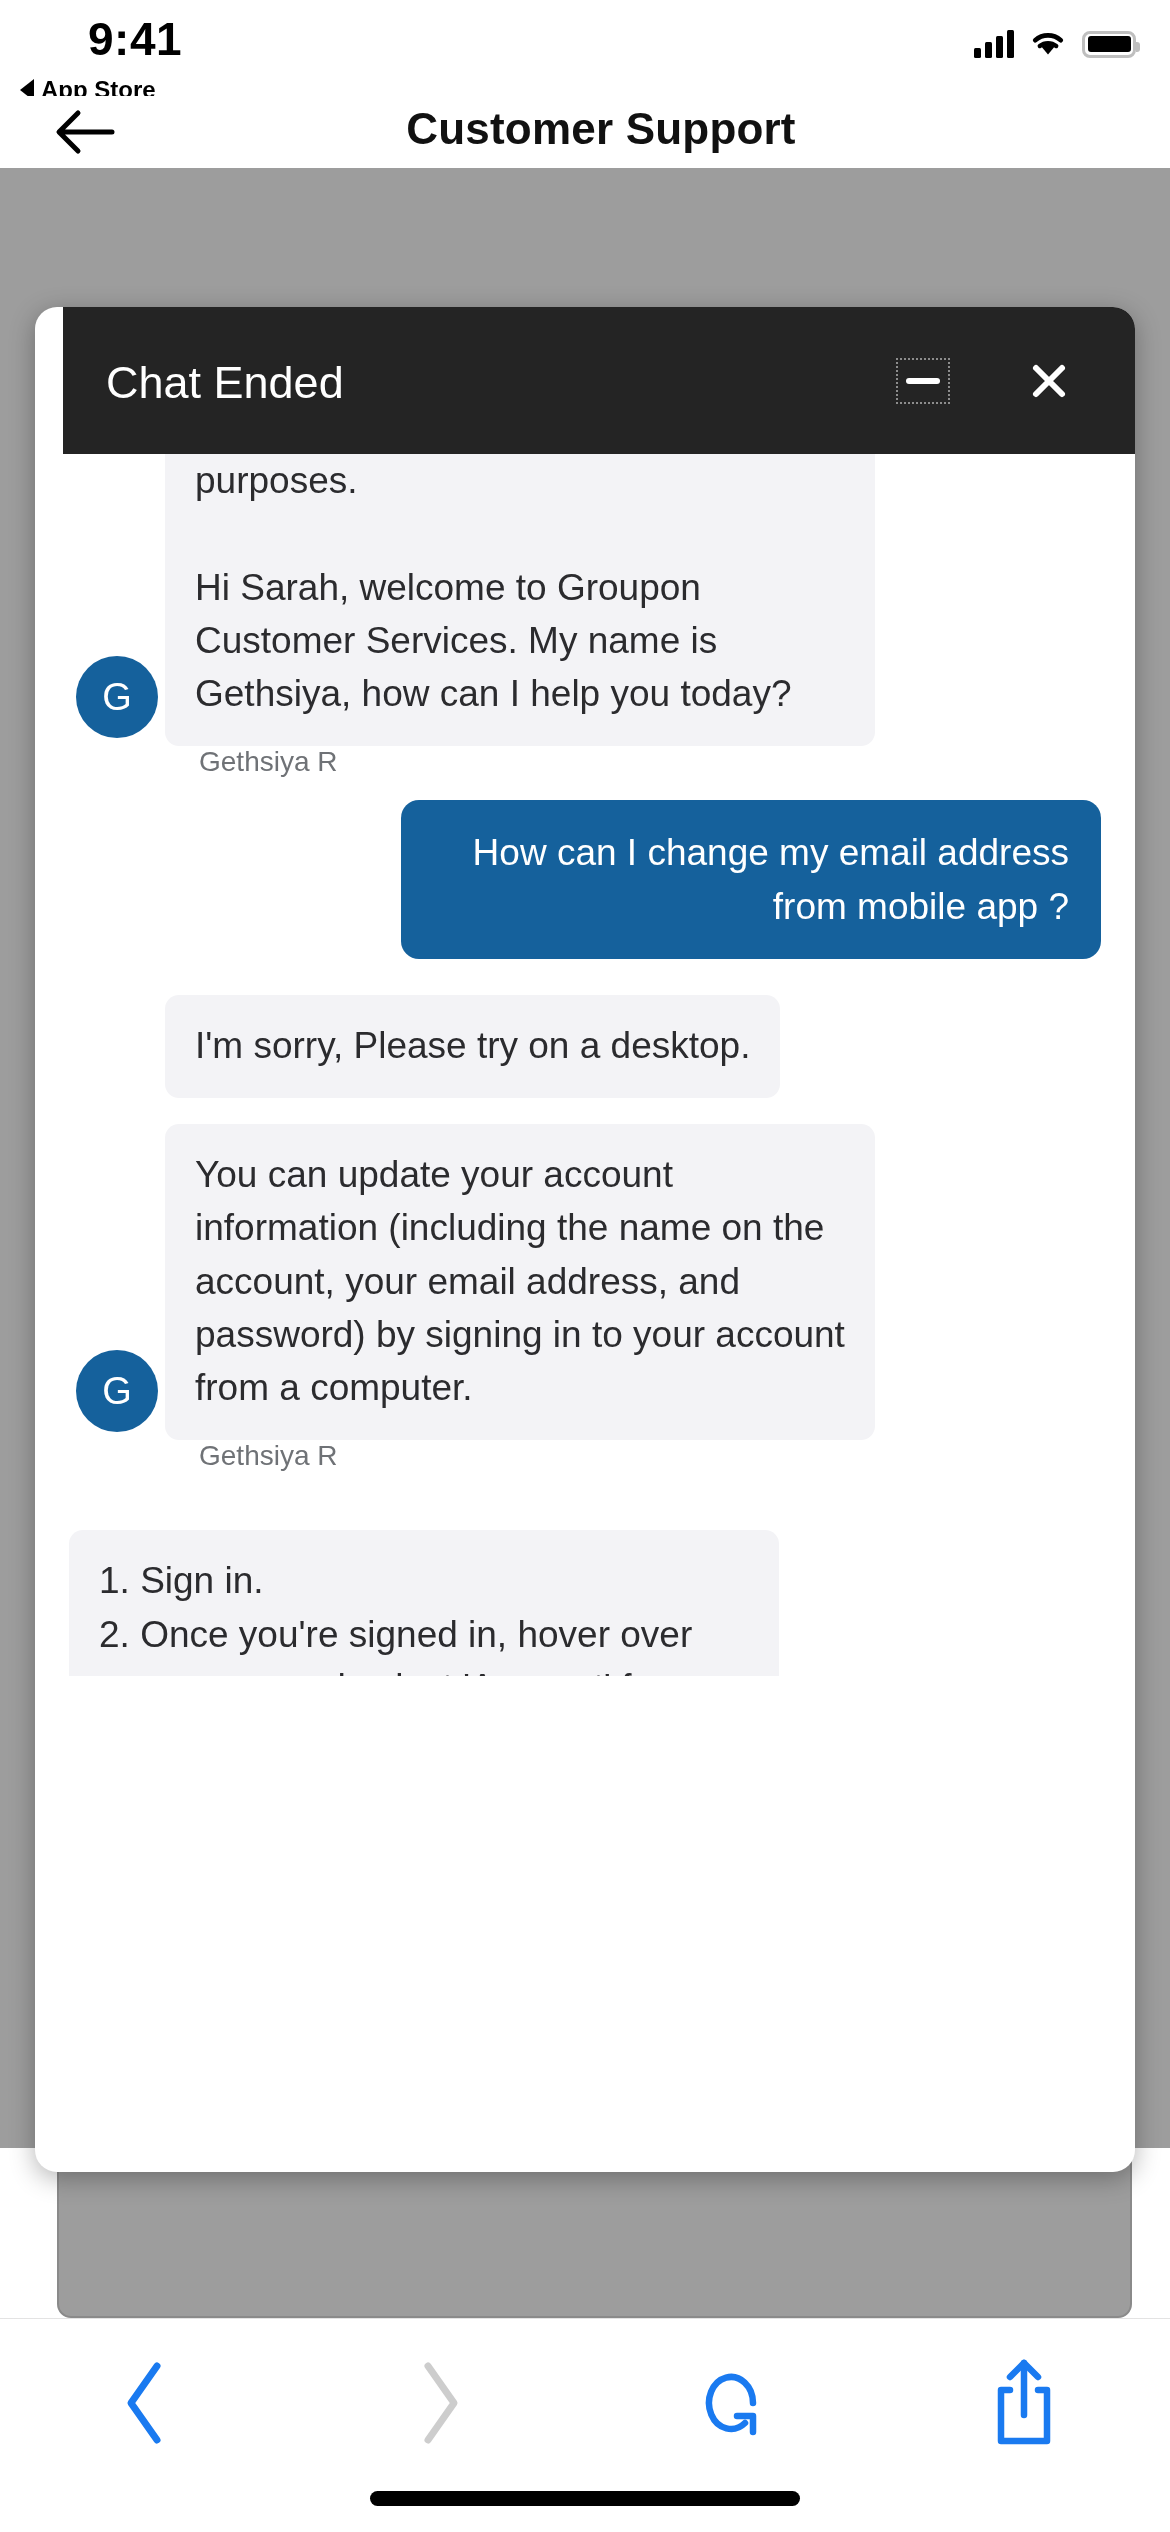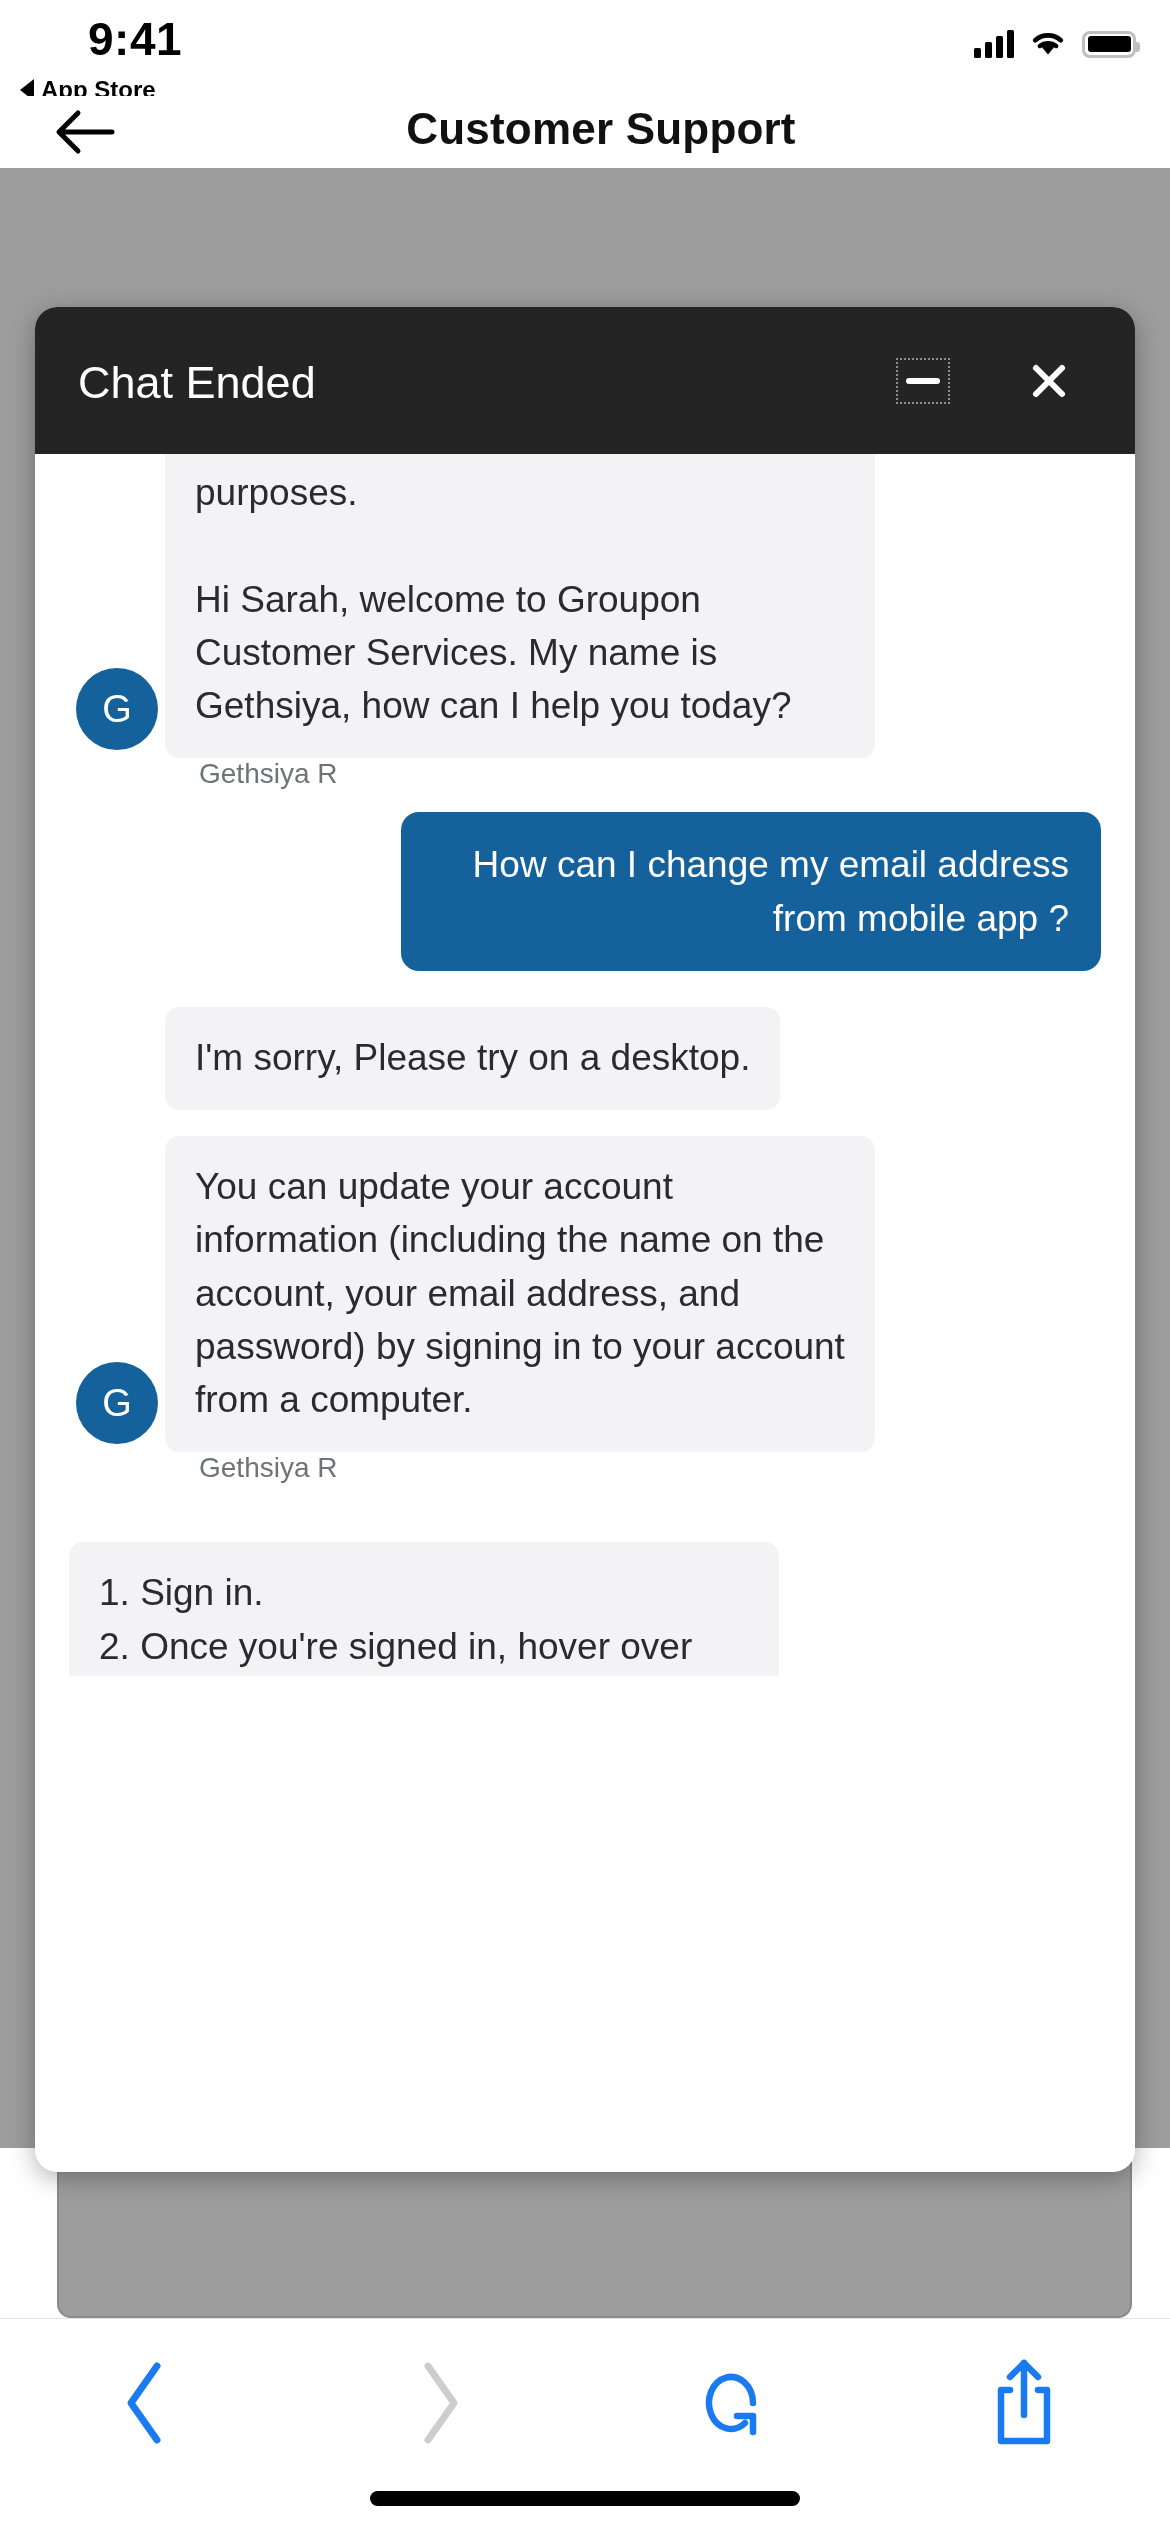--- a/index.html
+++ b/index.html
@@ -62,21 +62,21 @@
 
   
   .chat-card {
     position:absolute; left:35px; top:307px; width:1100px; height:1865px;
     background:#ffffff; border-radius:22px;
     box-shadow:0 6px 26px rgba(0,0,0,0.30);
     overflow:hidden;
   }
   .chat-header {
     position:relative; height:147px; background:#242424;
-    display:flex; align-items:center;
+    display:flex; align-items:center;margin-left:28px;
   }
   .chat-header-title {
     position:absolute; left:43px; top:50px;
     color:#fff; font-size:45px; font-weight:400;
   }
   .hdr-btn { position:absolute; cursor:pointer; }
   .minimize-btn {
     right:186px; top:52px; width:52px; height:44px;
     display:flex; align-items:center; justify-content:center;
     outline:2px dotted #8d8d8d; outline-offset:-1px;
@@ -104,21 +104,21 @@
     margin-bottom:8px;
   }
   .avatar.empty { background:transparent; }
 
   .bubble {
     max-width:710px; border-radius:14px;
     font-size:37px; line-height:1.44; white-space:pre-line;
   }
   .bubble.agent { background:#f3f3f6; color:#2b2b2e; padding:24px 30px 26px 30px; }
   .bubble.user  { background:#15619c; color:#ffffff; padding:26px 32px; border-radius:18px; max-width:700px;text-align:right; }
-  .bubble.clipped-top { border-radius:0 0 14px 14px; padding-top:12px; }
+  .bubble.clipped-top { border-radius:0 0 14px 14px; padding-top:0; }
 
   .sender-name {
     font-size:28px; color:#6f7276; margin:0 0 22px 130px;
   }
 
   
   .browser-bar {
     position:absolute; left:0; top:2318px; width:1170px; height:214px;
     background:#fff; border-top:1px solid #e3e3e3;
   }

